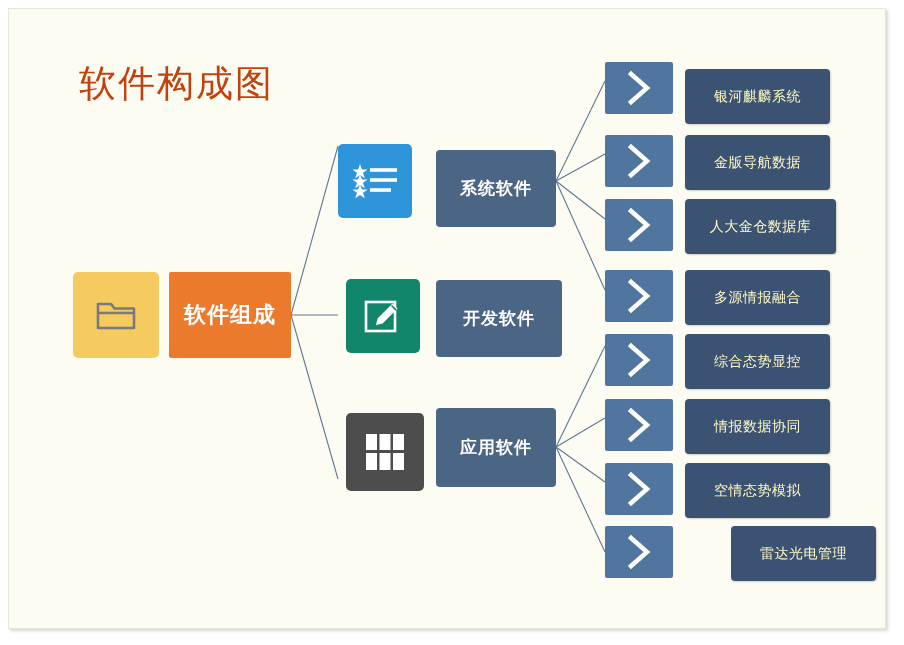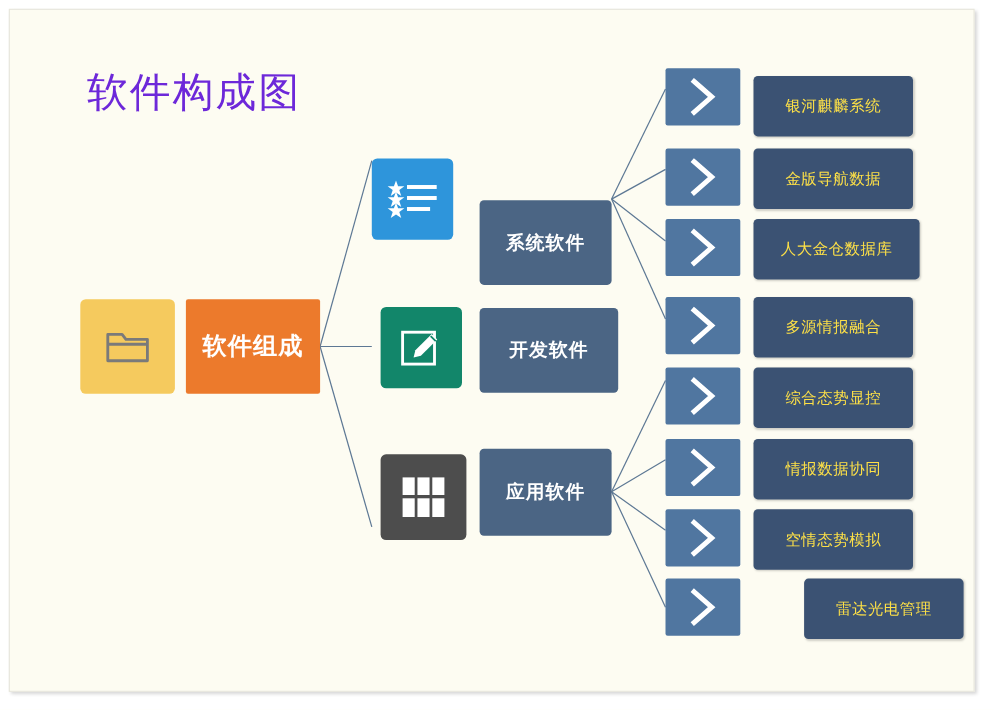--- a/index.html
+++ b/index.html
@@ -27,25 +27,25 @@
     box-sizing: border-box;
     box-shadow: 2px 2px 3px rgba(0,0,0,0.16);
     overflow: hidden;
   }
 
   
   #title {
     position: absolute;
     left: 70px;
     top: 52px;
-    font-family: Liberation Sans, sans-serif;
+    font-family: Liberation Serif, serif;
     font-size: 37px;
     line-height: 46px;
     letter-spacing: 2px;
-    color: #6d28d9;
+    color: #c2410c;
     white-space: nowrap;
   }
 
   
   #links {
     position: absolute;
     left: 0;
     top: 0;
     width: 878px;
     height: 621px;
@@ -100,21 +100,21 @@
   }
   
   .leaf-label {
     position: absolute;
     background: #3b5273;
     border-radius: 4px;
     box-sizing: border-box;
     display: flex;
     align-items: center;
     justify-content: center;
-    color: #fde047;
+    color: #fef9c3;
     font-size: 14px;
     letter-spacing: 0.5px;
     white-space: nowrap;
     box-shadow: 1px 1px 2px rgba(0,0,0,0.18);
   }
 
   svg { display: block; }
 </style>
 </head>
 <body>
@@ -167,21 +167,21 @@
           <polygon points="8,12 9.9,17.4 15.6,17.4 11,20.8 12.8,26.2 8,22.9 3.2,26.2 5,20.8 0.4,17.4 6.1,17.4"></polygon>
           <polygon points="8,22 9.9,27.4 15.6,27.4 11,30.8 12.8,36.2 8,32.9 3.2,36.2 5,30.8 0.4,27.4 6.1,27.4"></polygon>
           <rect x="18" y="6.2" width="27" height="3.6"></rect>
           <rect x="18" y="16.2" width="27" height="3.6"></rect>
           <rect x="18" y="26.2" width="21" height="3.6"></rect>
         </g>
       </svg>
     </span>
   </div>
 
-  <div class="node branch-label" style="left:427px; top:141px; width:120px; height:77px;margin-top:32px;">
+  <div class="node branch-label" style="left:427px; top:141px; width:120px; height:77px;">
     <span>系统软件</span>
   </div>
 
   <div class="node branch-icon icon-dev" style="left:337px; top:270px; width:74px; height:74px;">
     <span>
       <svg width="42" height="42" viewBox="0 0 42 42">
         <rect x="4" y="7" width="29" height="29" fill="none" stroke="#ffffff" stroke-width="2.6"></rect>
         <path d="M14 30 l1.6 -6.5 L30.5 8.6 l5 5 L20.6 28.4 Z" fill="#ffffff"></path>
         <path d="M29.5 10.5 l4.6 4.6" stroke="#12866a" stroke-width="1.6" fill="none"></path>
       </svg>

